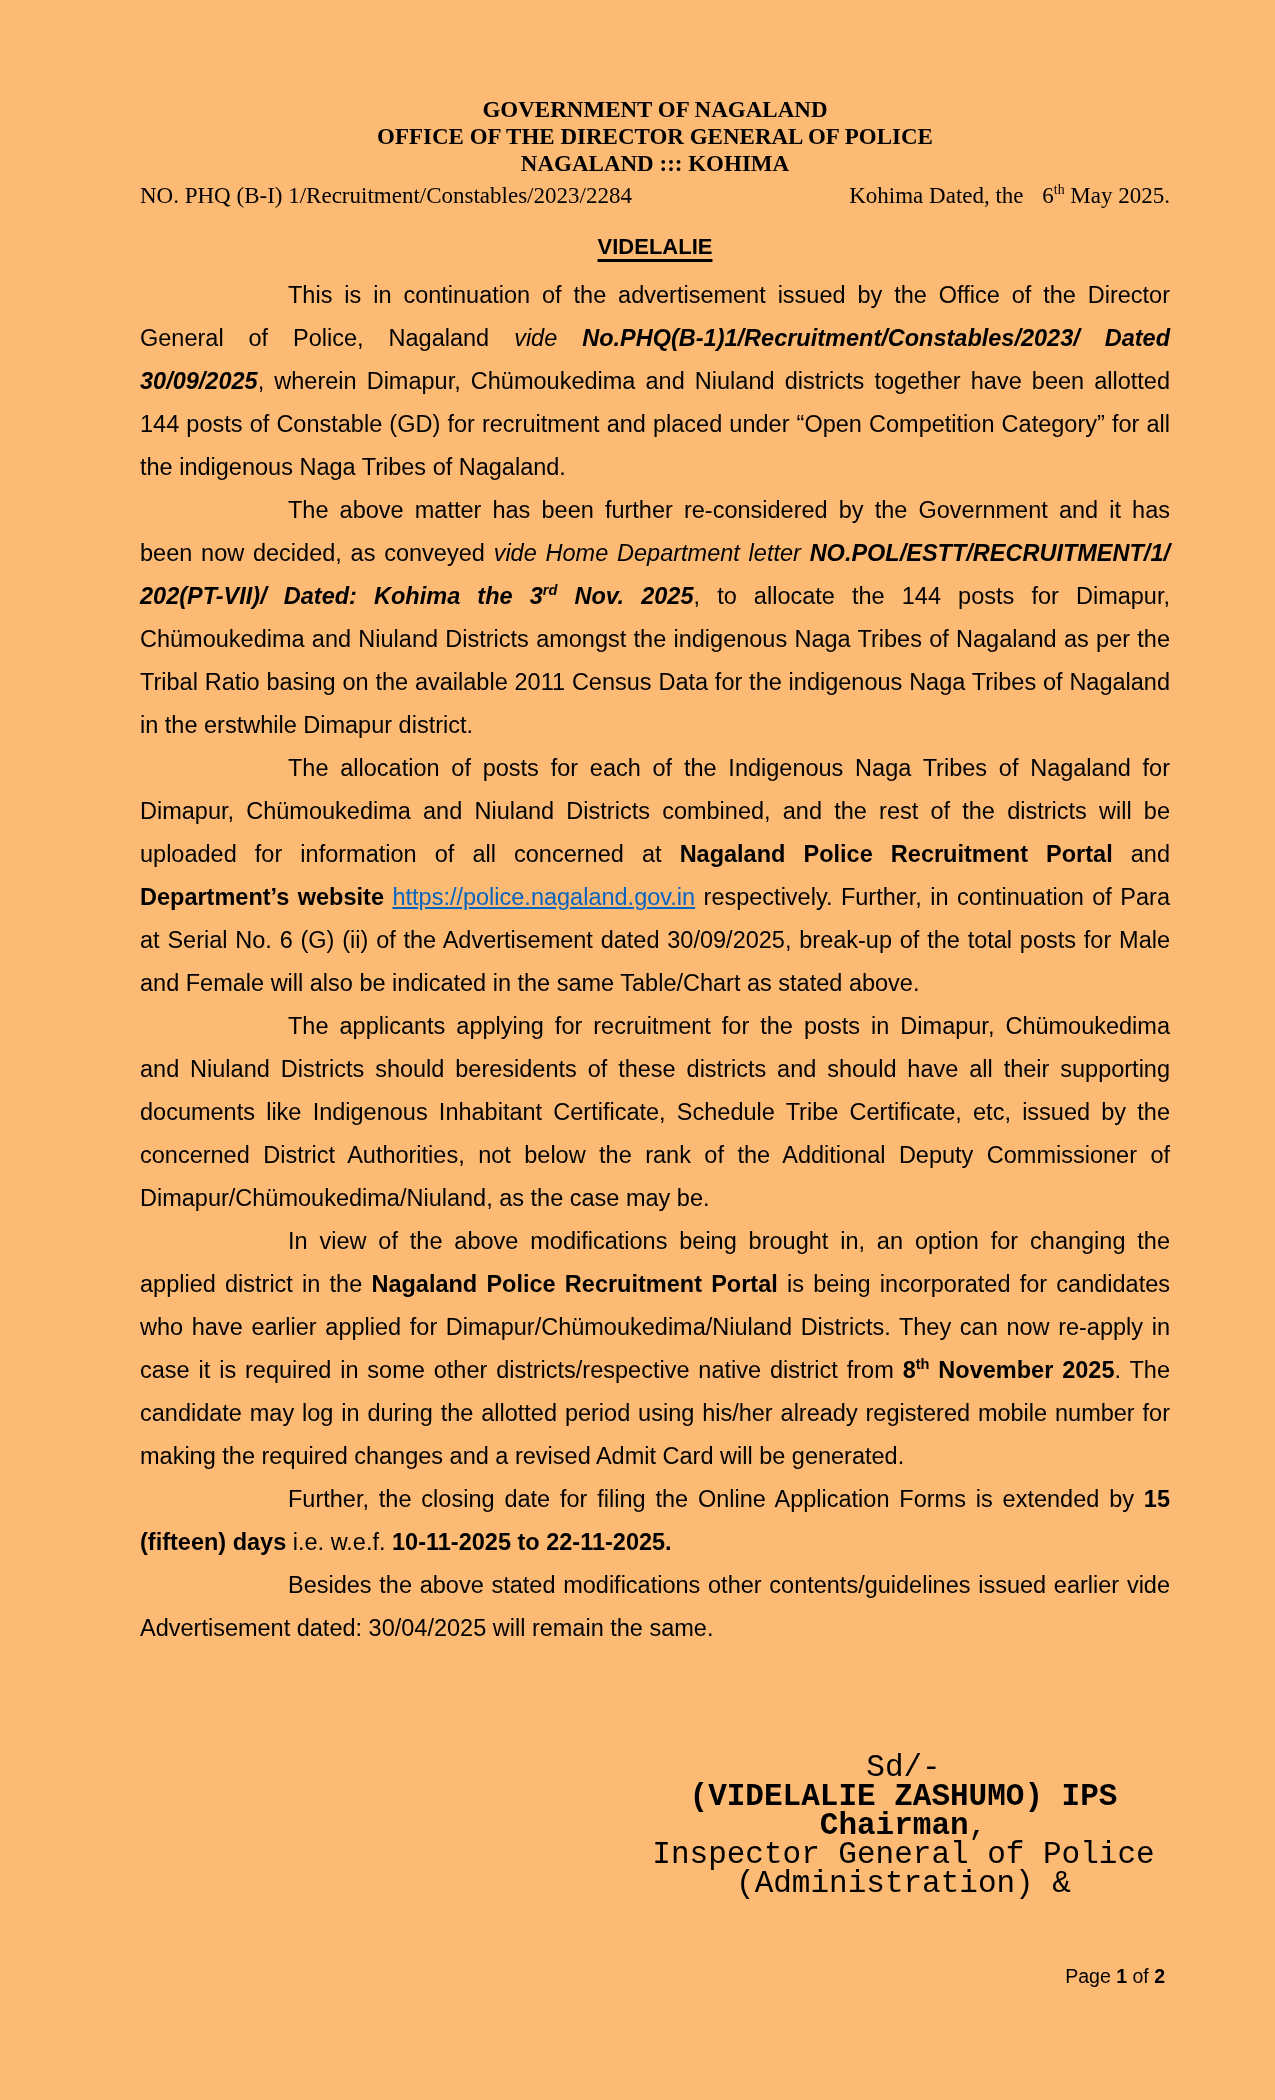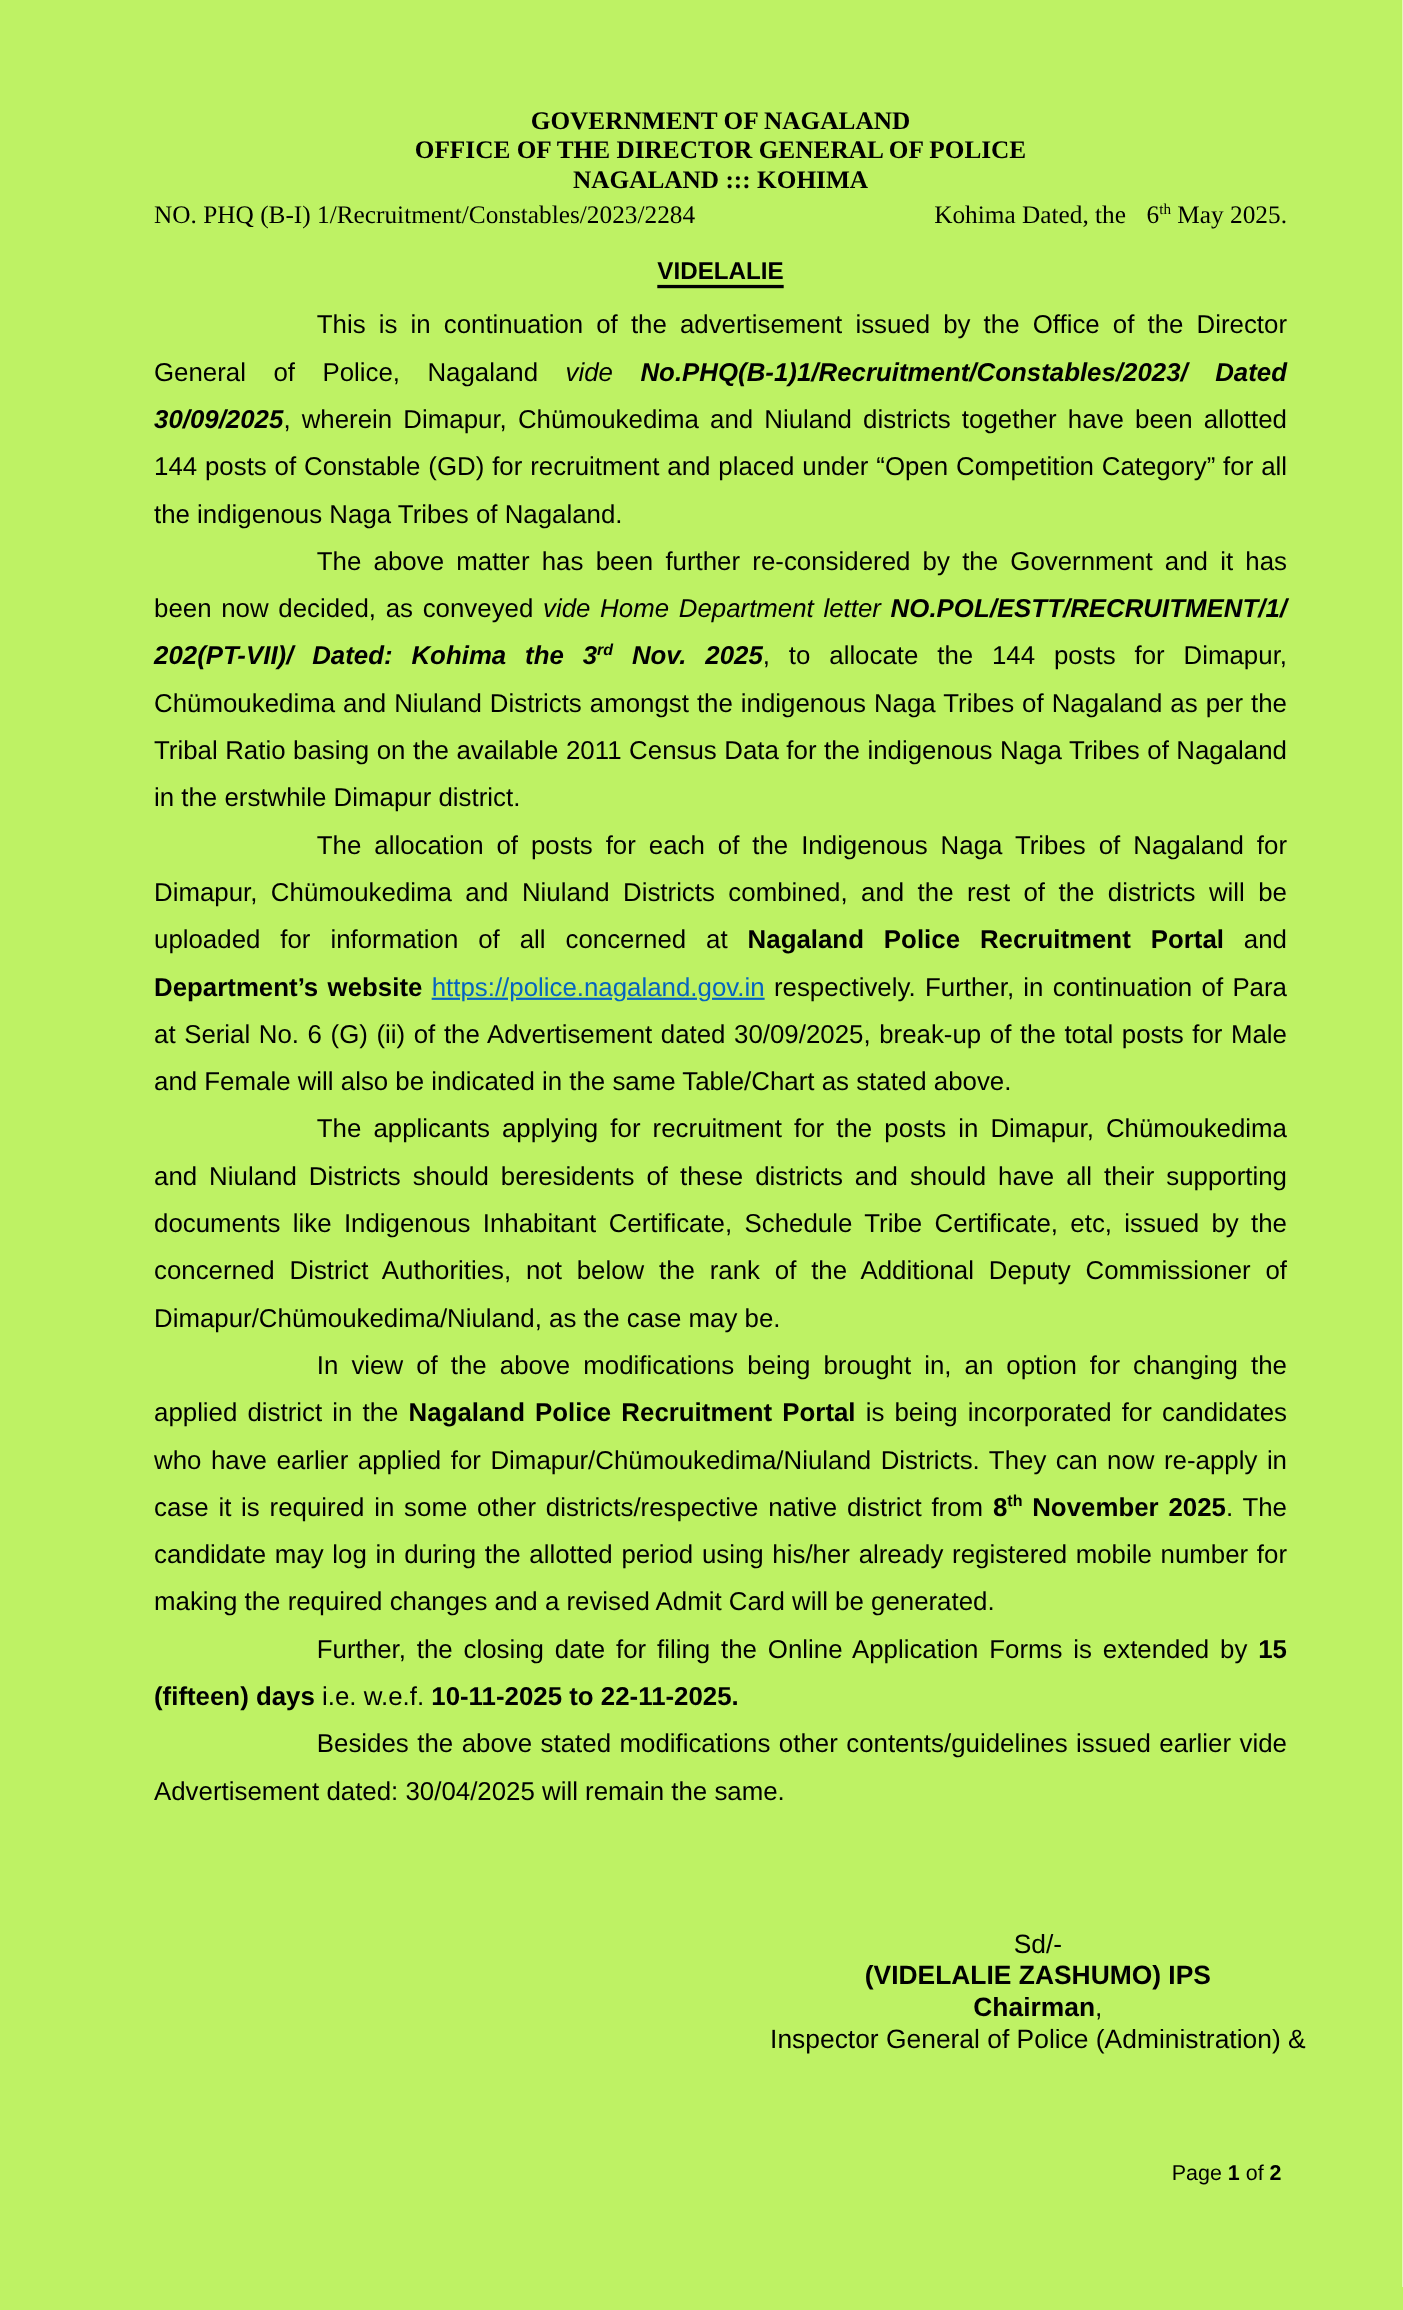--- a/index.html
+++ b/index.html
@@ -1,20 +1,20 @@
 <!DOCTYPE html>
 <html><head>
 <meta charset="utf-8">
 <style>
   html,body{margin:0;padding:0;background:#ffffff;}
   .page{
     position:relative;
     width:1275px;
     height:2100px;
-    background:#bef264;
+    background:#fdba74;
     color:#000000;
     overflow:hidden;
   }
   .content{
     padding:0 105px 0 140px; 
   }
   
   .letterhead{
     margin-top:96px;
     text-align:center;
@@ -67,26 +67,26 @@
   .runs .b{font-weight:bold;}
   .runs .i{font-style:italic;}
   .runs sup{font-size:0.62em;}
   a.doc-link{
     color:#0563C1;
     text-decoration:underline;
   }
   
   .signature{
     position:absolute;
-    left:686px;
+    left:646px;
     top:1753px;
     width:515px;
     text-align:center;
-    font-family:Liberation Sans, sans-serif;
-    font-size:24px;
+    font-family:Liberation Mono, monospace;
+    font-size:31px;
     line-height:29px;
   }
   .signature .b{font-weight:bold;}
   
   .footer{
     position:absolute;
     top:1964px;
     right:110px;
     font-family:"Liberation Sans","DejaVu Sans",sans-serif;
     font-size:19.5px;

